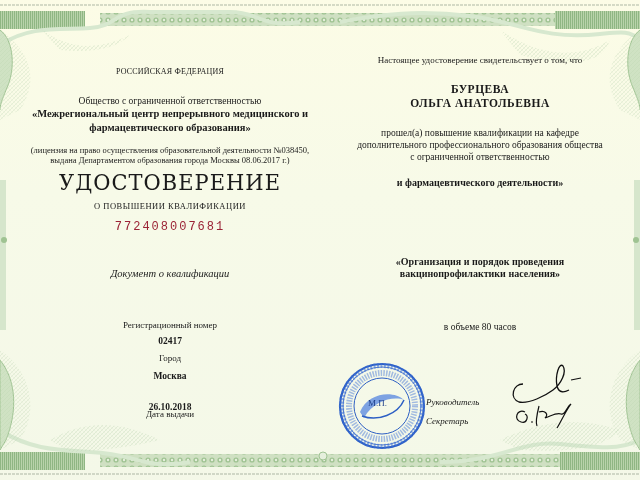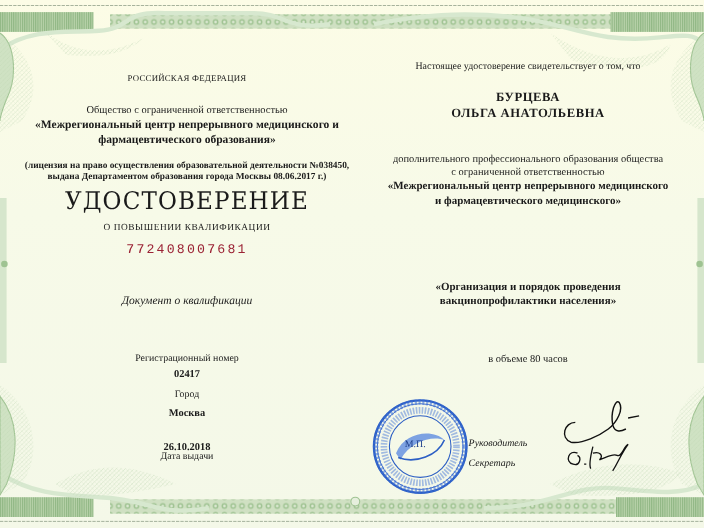--- a/index.html
+++ b/index.html
@@ -19,21 +19,21 @@
 
   .col { position: absolute; text-align: center; }
   .left { left: 20px; width: 300px; }
   .right { left: 330px; width: 300px; }
 
   .t { position: absolute; left: 0; right: 0; text-align: center; white-space: nowrap; }
 
   .small-caps { font-size: 8px; letter-spacing: 0.2px; }
   .reg { font-size: 9.5px; }
   .bold { font-weight: bold; font-size: 10.5px; }
-  .lic { font-size: 8.5px; line-height: 11px; font-weight: bold; }
+  .lic { font-size: 8.5px; line-height: 11px; }
   .big-title { font-size: 21px; letter-spacing: 1px; font-weight: normal; font-family: "DejaVu Serif", serif; transform: scaleY(1.05); }
   .sub-title { font-size: 8.5px; letter-spacing: 0.5px; }
   .serial { font-size: 12px; color: #9b2335; letter-spacing: 2px; font-family: "Liberation Mono", monospace; }
   .italic { font-style: italic; font-size: 10.5px; }
   .name { font-weight: bold; font-size: 11.5px; letter-spacing: 0.5px; }
   .bold-s { font-weight: bold; font-size: 9.5px; }
 
   .stamp { position: absolute; left: 338px; top: 362px; width: 88px; height: 88px; }
   .sig-label { position: absolute; font-style: italic; font-size: 9px; }
   .signature { position: absolute; left: 505px; top: 362px; width: 80px; height: 70px; }
@@ -114,24 +114,24 @@
     <div class="t reg" style="top:353px; font-size:9px;">Город</div>
     <div class="t bold-s" style="top:371px;">Москва</div>
     <div class="t reg" style="top:409px; font-size:9px;">Дата выдачи</div>
     <div class="t bold-s" style="top:402px;">26.10.2018</div>
   </div>
 
   <div class="col right" style="top:0; height:432px;">
     <div class="t reg" style="top:55px; font-size:9px;">Настоящее удостоверение свидетельствует о том, что</div>
     <div class="t name" style="top:83px;">БУРЦЕВА</div>
     <div class="t name" style="top:97px;">ОЛЬГА АНАТОЛЬЕВНА</div>
+    <div class="t reg" style="top:128px;">прошел(а) повышение квалификации на кафедре</div>
     <div class="t reg" style="top:140px;">дополнительного профессионального образования общества</div>
     <div class="t reg" style="top:152px;">с ограниченной ответственностью</div>
-    <div class="t bold" style="top:164px; font-size:10px;">«Межрегиональный центр непрерывного медицинского</div>
-    <div class="t bold" style="top:177px; font-size:10px;">и фармацевтического медицинского»</div>
+    <div class="t bold" style="top:177px; font-size:10px;">и фармацевтического деятельности»</div>
     <div class="t bold" style="top:268px; font-size:10px;">вакцинопрофилактики населения»</div>
     <div class="t bold" style="top:256px; font-size:10px;">«Организация и порядок проведения</div>
     <div class="t reg" style="top:322px;">в объеме 80 часов</div>
   </div>
 
   <svg class="stamp" viewBox="0 0 88 88" xmlns="http://www.w3.org/2000/svg">
     <circle cx="44" cy="44" r="42" fill="none" stroke="#2d5fc4" stroke-width="2.2"></circle>
     <circle cx="44" cy="44" r="39" fill="none" stroke="#2d5fc4" stroke-width="0.8"></circle>
     <circle cx="44" cy="44" r="28" fill="none" stroke="#2d5fc4" stroke-width="1"></circle>
     <circle cx="44" cy="44" r="40.5" fill="none" stroke="#3b6fd8" stroke-width="5" stroke-dasharray="2 1.5" opacity="0.55"></circle>

